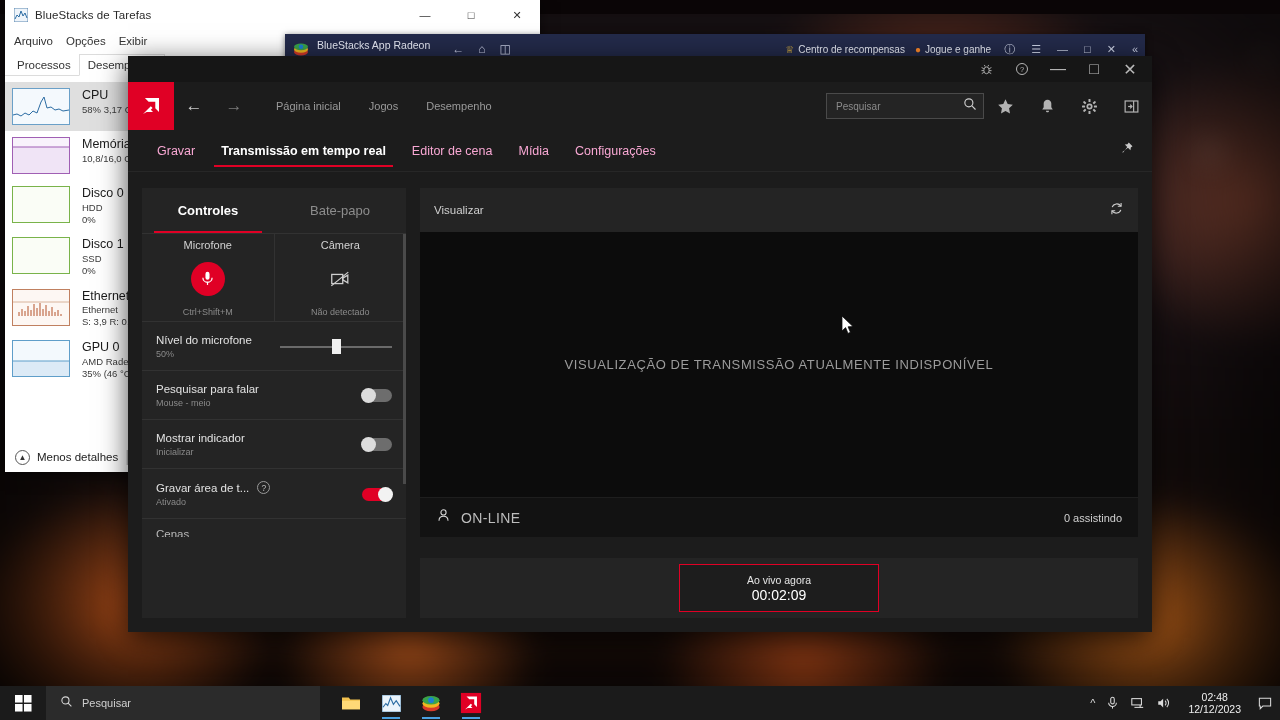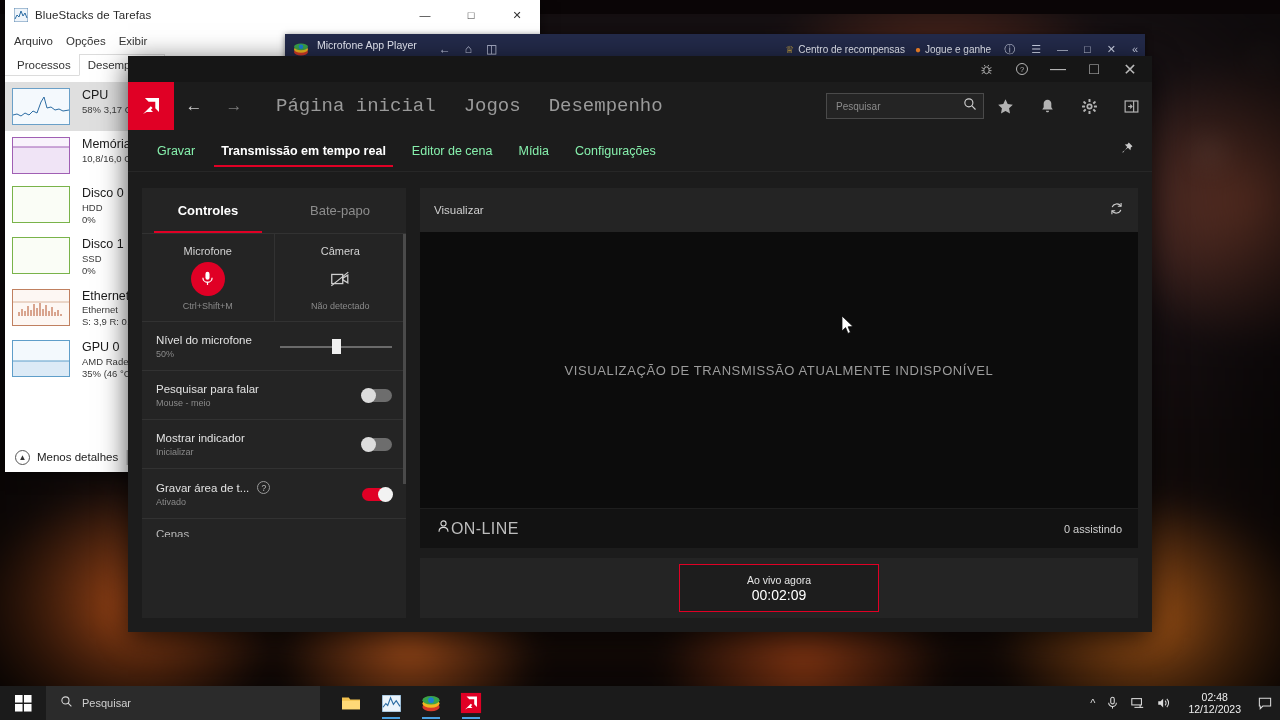--- a/index.html
+++ b/index.html
@@ -99,48 +99,48 @@
   }
   .amd-titlebar { height:26px; background:#161616; display:flex; align-items:center; justify-content:flex-end;
      padding-right:4px; gap:0; flex:none; }
   .amd-titlebar .tb { width:36px; height:26px; display:flex; align-items:center; justify-content:center; color:#b9b9b9; }
   .amd-nav { height:48px; background:#1c1c1c; display:flex; align-items:center; flex:none; }
   .amd-logo { width:46px; height:48px; background:#e00025; display:flex; align-items:center; justify-content:center; flex:none; }
   .amd-arrow { width:40px; height:48px; display:flex; align-items:center; justify-content:center; color:#c9c9c9; font-size:17px; }
   .amd-arrow.fwd { color:#7b7b7b; }
   .amd-menu { display:flex; align-items:center; gap:0; height:48px; margin-left:8px; }
   .amd-menu-item { position:relative; height:48px; display:flex; align-items:center; padding:0 14px;
-     font-size:19px; color:#9a9a9a; white-space:nowrap;font-family:Liberation Mono, monospace; }
+     font-size:11px; color:#9a9a9a; white-space:nowrap; }
   .amd-menu-item.active { color:#ffffff; font-weight:bold; }
   .amd-menu-item.active::after { content:""; position:absolute; left:12px; right:12px; bottom:9px; height:2px; background:#e00025; }
   .amd-search { margin-left:auto; width:158px; height:26px; border:1px solid #4a4a4a; background:#242424;
      display:flex; align-items:center; padding:0 6px 0 9px; }
   .amd-search input { background:transparent; border:0; outline:0; color:#cfcfcf; font-size:10px; width:100%;
      font-family:"Liberation Sans", sans-serif; }
   .amd-search input::placeholder { color:#8b8b8b; }
   .amd-navico { width:42px; height:48px; display:flex; align-items:center; justify-content:center; color:#b3b3b3; }
 
   .amd-subnav { height:42px; background:#1c1c1c; display:flex; align-items:center; padding-left:16px; flex:none;
      border-bottom:1px solid #272727; }
-  .sub-item { position:relative; height:42px; display:flex; align-items:center; padding:0 13px; font-size:12.5px; color:#86efac; }
+  .sub-item { position:relative; height:42px; display:flex; align-items:center; padding:0 13px; font-size:12.5px; color:#f9a8d4; }
   .sub-item.active { color:#ffffff; font-weight:bold; }
   .sub-item.active::after { content:""; position:absolute; left:6px; right:6px; bottom:5px; height:2px; background:#e00025; }
   .amd-pin { margin-left:auto; margin-right:18px; color:#c9c9c9; }
 
   .amd-content { flex:1; display:flex; padding:16px 14px 14px 14px; gap:14px; background:#1c1c1c; }
 
   
   .ctrl-card { width:264px; background:#242424; display:flex; flex-direction:column; position:relative; overflow:hidden; }
   .ctrl-tabs { height:46px; display:flex; border-bottom:1px solid #323232; }
   .ctrl-tab { flex:1; display:flex; align-items:center; justify-content:center; position:relative;
      font-size:13px; color:#8d8d8d; }
   .ctrl-tab.active { color:#fff; font-weight:bold; }
   .ctrl-tab.active::after { content:""; position:absolute; left:12px; right:12px; bottom:0; height:2px; background:#e00025; }
   .dev-row { height:88px; display:flex; border-bottom:1px solid #323232; }
-  .dev-cell { flex:1; display:flex; flex-direction:column; align-items:center; justify-content:center; gap:5px; }
+  .dev-cell { flex:1; display:flex; flex-direction:column; align-items:center; justify-content:center; gap:11px; }
   .dev-cell + .dev-cell { border-left:1px solid #323232; }
   .dev-label { font-size:11px; color:#d2d2d2; }
   .mic-btn { width:34px; height:34px; border-radius:50%; background:#e00025; display:flex; align-items:center; justify-content:center; }
   .dev-hint { font-size:9px; color:#8a8a8a; }
   .cam-icon { width:34px; height:34px; display:flex; align-items:center; justify-content:center; }
 
   .opt-row { padding:12px 14px 11px 14px; border-bottom:1px solid #323232; display:flex; align-items:center; }
   .opt-left { display:flex; flex-direction:column; gap:3px; }
   .opt-title { font-size:11.5px; color:#e2e2e2; display:flex; align-items:center; gap:8px; }
   .opt-sub { font-size:9px; color:#8a8a8a; }
@@ -151,30 +151,30 @@
   .slider .knob { position:absolute; left:46%; width:9px; height:15px; background:#f0f0f0; }
   .toggle { margin-left:auto; width:30px; height:13px; border-radius:7px; background:#6d6d6d; position:relative; }
   .toggle .dot { position:absolute; top:-1px; left:-1px; width:15px; height:15px; border-radius:50%; background:#dcdcdc; }
   .toggle.on { background:#e00025; }
   .toggle.on .dot { left:auto; right:-1px; background:#f2f2f2; }
   .opt-row.cut { border-bottom:none; padding-bottom:0; height:18px; overflow:hidden; }
   .opt-row.cut .opt-title { color:#b9b9b9;text-decoration:underline; }
   .ctrl-scroll { position:absolute; right:0; top:46px; width:3px; height:250px; background:#4a4a4a; }
 
   
-  .prev-col { flex:1; display:flex; flex-direction:column; gap:10px; }
+  .prev-col { flex:1; display:flex; flex-direction:column; gap:21px; }
   .prev-card { flex:1; background:#121212; display:flex; flex-direction:column; }
   .prev-head { height:44px; background:#242424; display:flex; align-items:center; padding:0 14px; flex:none; }
   .prev-head .ptitle { font-size:11.5px; color:#cfcfcf; }
   .prev-head .refresh { margin-left:auto; color:#cfcfcf; }
   .prev-body { flex:1; display:flex; align-items:center; justify-content:center; position:relative; background:#0c0c0c; }
   .prev-msg { font-size:13px; color:#9c9c9c; letter-spacing:.6px; }
   .prev-status { height:40px; background:#121212; display:flex; align-items:center; padding:0 16px; flex:none;
      border-top:1px solid #1e1e1e; }
-  .prev-status .stext { font-size:16px; color:#bdbdbd; letter-spacing:.4px; }
+  .prev-status .stext { font-size:14px; color:#bdbdbd; letter-spacing:.4px; margin-left:10px; }
   .prev-status .watch { margin-left:auto; font-size:11px; color:#d0d0d0; }
   .live-card { height:60px; background:#242424; display:flex; align-items:center; justify-content:center; flex:none; }
   .live-box { width:200px; height:48px; border:1px solid #e00025; display:flex; flex-direction:column;
      align-items:center; justify-content:center; gap:1px; background:#1d1d1d; }
   .live-label { font-size:10.5px; color:#e6e6e6; }
   .live-time { font-size:14px; color:#ffffff; }
 
   
   #taskbar { position:absolute; left:0; bottom:0; width:1280px; height:34px; background:#1b1b1b;
      display:flex; align-items:center; z-index:50; }
@@ -336,21 +336,21 @@
 <div id="bluestacks">
   <span class="bs-logo">
     <svg width="16" height="16" viewBox="0 0 16 16">
       <ellipse cx="8" cy="11" rx="7" ry="3.4" fill="#d83a2a"></ellipse>
       <ellipse cx="8" cy="8.4" rx="7" ry="3.4" fill="#f0b820"></ellipse>
       <ellipse cx="8" cy="5.8" rx="7" ry="3.4" fill="#3aa34a"></ellipse>
       <circle cx="8" cy="5.8" r="2.3" fill="#1b7fd4"></circle>
     </svg>
   </span>
   <span>
-    <span class="bs-name" style="display:block">Microfone App Player</span>
+    <span class="bs-name" style="display:block">BlueStacks App Radeon</span>
     <span class="bs-sub" style="display:block">&nbsp;</span>
   </span>
   <span class="bs-navs">
     <span>←</span>
     <span>⌂</span>
     <span>◫</span>
   </span>
   <span class="bs-right">
     <span class="bs-pill">
       <span style="color:#f0c040;">♕</span>

